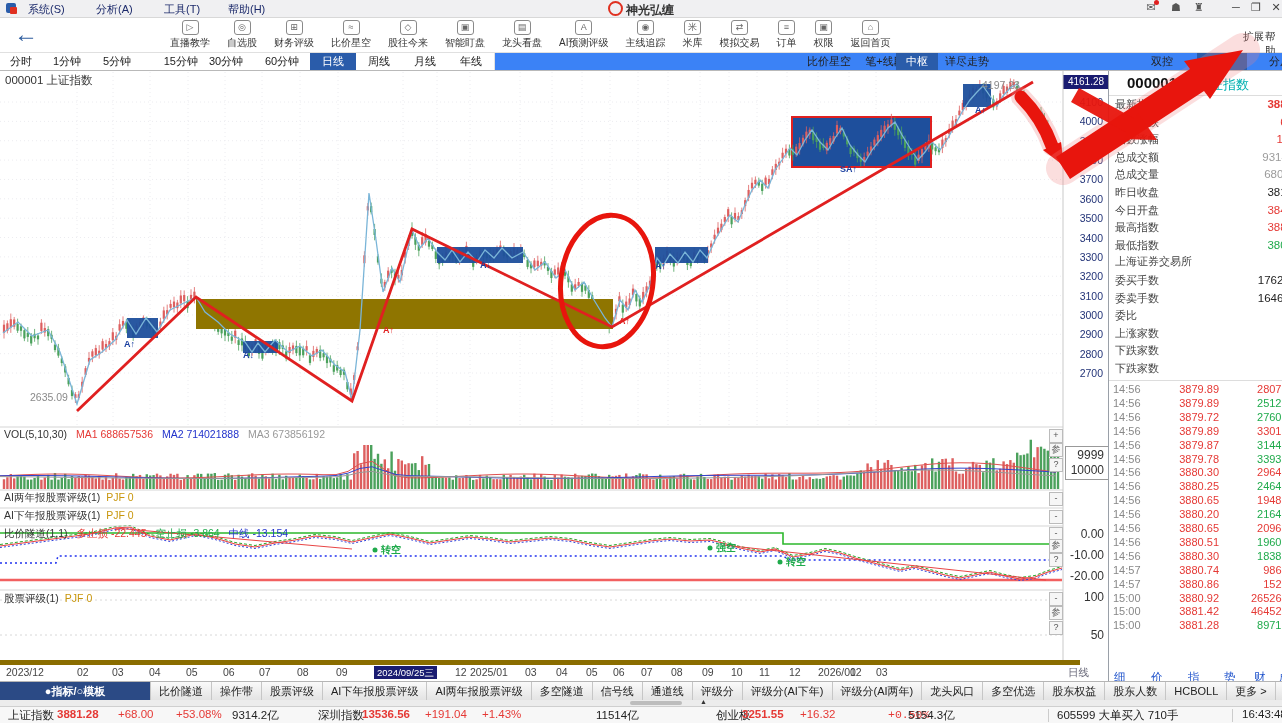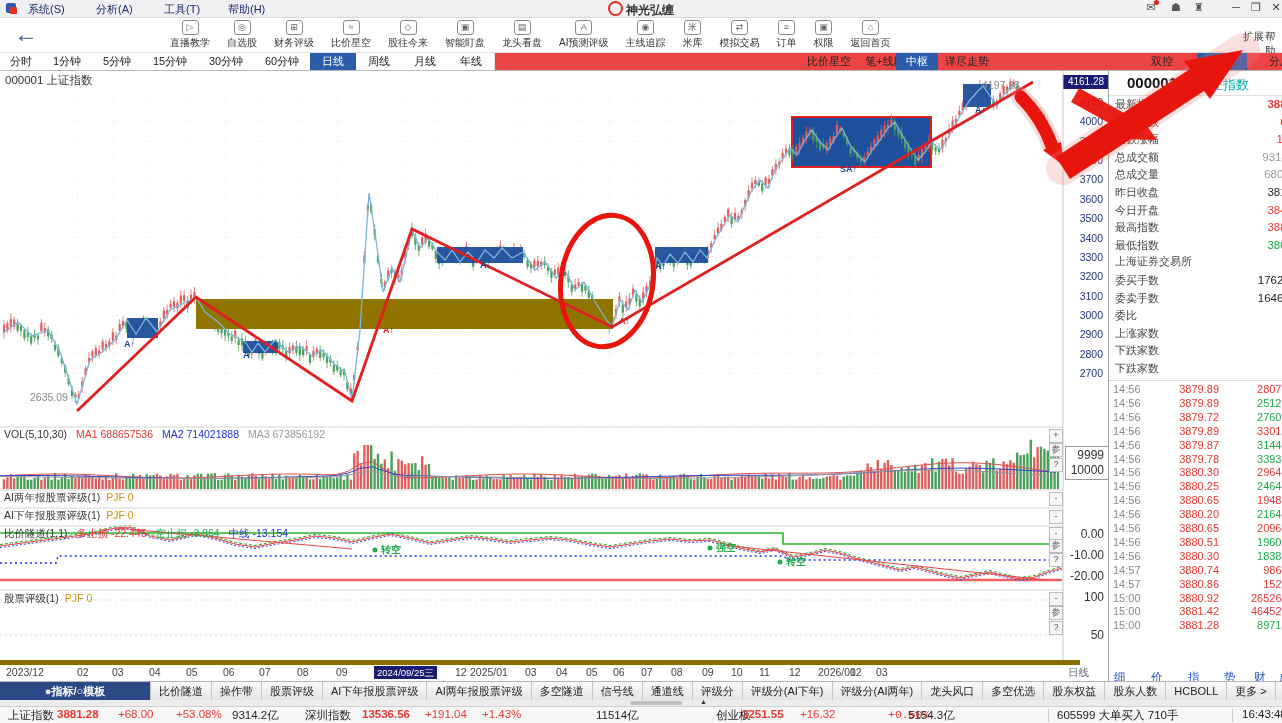--- a/index.html
+++ b/index.html
@@ -11,21 +11,21 @@
   #logo{position:absolute;left:608px;top:1px;font-weight:bold;color:#333;font-size:12px}
   #logo .ring{display:inline-block;width:11px;height:11px;border:2px solid #e03020;border-radius:50%;vertical-align:-2px;margin-right:3px}
   .winbtn{position:absolute;top:1px;color:#555;font-size:11px;text-align:center;width:16px}
   #toolbar{left:0;top:18px;width:1282px;height:34px;background:#fff;border-bottom:1px solid #e0e0e0;z-index:20}
   #backbtn{position:absolute;left:14px;top:2px;font-size:24px;font-weight:bold;color:#2e5d9e;line-height:28px}
   #tbitems{position:absolute;left:168px;top:0;height:34px;display:flex;gap:13px}
   .tbitem{text-align:center;padding:1px 2px}
   .tbicon{display:block;margin:1px auto 0;width:15px;height:13px;line-height:13px;border:1px solid #8a8a8a;border-radius:3px;color:#666;font-size:9px;text-align:center}
   .tblabel{display:block;margin-top:1px;color:#333;font-size:10px;white-space:nowrap}
   .tbsmall{position:absolute;top:12px;color:#333;font-size:10.5px}
-  #periodbar{left:0;top:53px;width:1282px;height:17px;background:#ef4444;border-bottom:1px solid #b9b9b9;z-index:20}
+  #periodbar{left:0;top:53px;width:1282px;height:17px;background:#3b82f6;border-bottom:1px solid #b9b9b9;z-index:20}
   .ptab{position:absolute;top:0;height:17px;line-height:17px;text-align:center;color:#222;font-size:11px;border-right:1px solid #e2e2e2;background:#fff}
   .ptab.sel,.rtab.sel{background:#2a5caa;color:#fff;border-color:#2a5caa}
   .rtab{position:absolute;top:0;height:17px;line-height:17px;text-align:center;color:#222;font-size:11px}
   svg{position:absolute;pointer-events:none}
   #svg-charts{left:0;top:0;z-index:3}
   #svg-overlay{left:0;top:0;z-index:60}
   .lblrow{position:absolute;z-index:6;font-size:10.5px;white-space:nowrap}
   .lblrow span{margin-right:6px}
   #yaxis{z-index:6}
   .ytick{position:absolute;width:40px;text-align:right;color:#223377;font-size:10.5px}
@@ -136,21 +136,21 @@
         </div>
       </div>
   <span class="tbsmall" style="left: 1243px;">扩展</span>
       <span class="tbsmall" style="left: 1265px;">帮助</span>
     </div>
 
   <div id="periodbar" class="abs">
       <div class="ptab" style="left: 0px; width: 42px;">分时</div>
       <div class="ptab" style="left: 42px; width: 50px;">1分钟</div>
       <div class="ptab" style="left: 92px; width: 50px;">5分钟</div>
-      <div class="ptab" style="left: 142px; width: 56px;">15分钟</div>
+      <div class="ptab" style="left: 142px; width: 56px; text-align: right;">15分钟</div>
       <div class="ptab" style="left: 198px; width: 56px;">30分钟</div>
       <div class="ptab" style="left: 254px; width: 56px;">60分钟</div>
       <div class="ptab sel" style="left: 310px; width: 46px;">日线</div>
       <div class="ptab" style="left: 356px; width: 46px;">周线</div>
       <div class="ptab" style="left: 402px; width: 46px;">月线</div>
       <div class="ptab" style="left: 448px; width: 46px;">年线</div>
       <div class="rtab" style="left: 800px; width: 58px;">比价星空</div>
       <div class="rtab" style="left: 858px; width: 54px;">笔+线段</div>
       <div class="rtab sel" style="left: 896px; width: 42px;">中枢</div>
       <div class="rtab" style="left: 938px; width: 58px;">详尽走势</div>
@@ -1481,21 +1481,21 @@
   <div id="scrollstrip" class="abs">
     <div id="scrollthumb"></div>
     <div class="abs" style="left:700px;top:-2px;font-size:7px;color:#333">▲</div>
   </div>
   <div id="statusbar" class="abs">
       <span class="stitem c-black" style="left: 8px;">上证指数</span>
       <span class="stitem c-red" style="left: 57px; font-weight: bold;">3881.28</span>
       <span class="stitem c-red" style="left: 118px;">+68.00</span>
       <span class="stitem c-red" style="left: 176px;">+53.08%</span>
       <span class="stitem c-black" style="left: 232px;">9314.2亿</span>
-      <span class="stitem c-black" style="left: 305px;">深圳指数</span>
+      <span class="stitem c-black" style="left: 318px;">深圳指数</span>
       <span class="stitem c-red" style="left: 362px; font-weight: bold;">13536.56</span>
       <span class="stitem c-red" style="left: 425px;">+191.04</span>
       <span class="stitem c-red" style="left: 482px;">+1.43%</span>
       <span class="stitem c-black" style="left: 596px;">11514亿</span>
       <span class="stitem c-black" style="left: 700px; margin-left: 16px;">创业板</span>
       <span class="stitem c-red" style="left: 742px; font-weight: bold;">3251.55</span>
       <span class="stitem c-red" style="left: 800px;">+16.32</span>
       <span class="stitem c-red" style="left: 888px; font-family: Liberation Mono, monospace;">+0.50%</span>
       <span class="stitem c-black" style="left: 908px;">5154.3亿</span>
       <span class="stitem c-black" style="left: 1057px;">605599 大单买入 710手</span>

